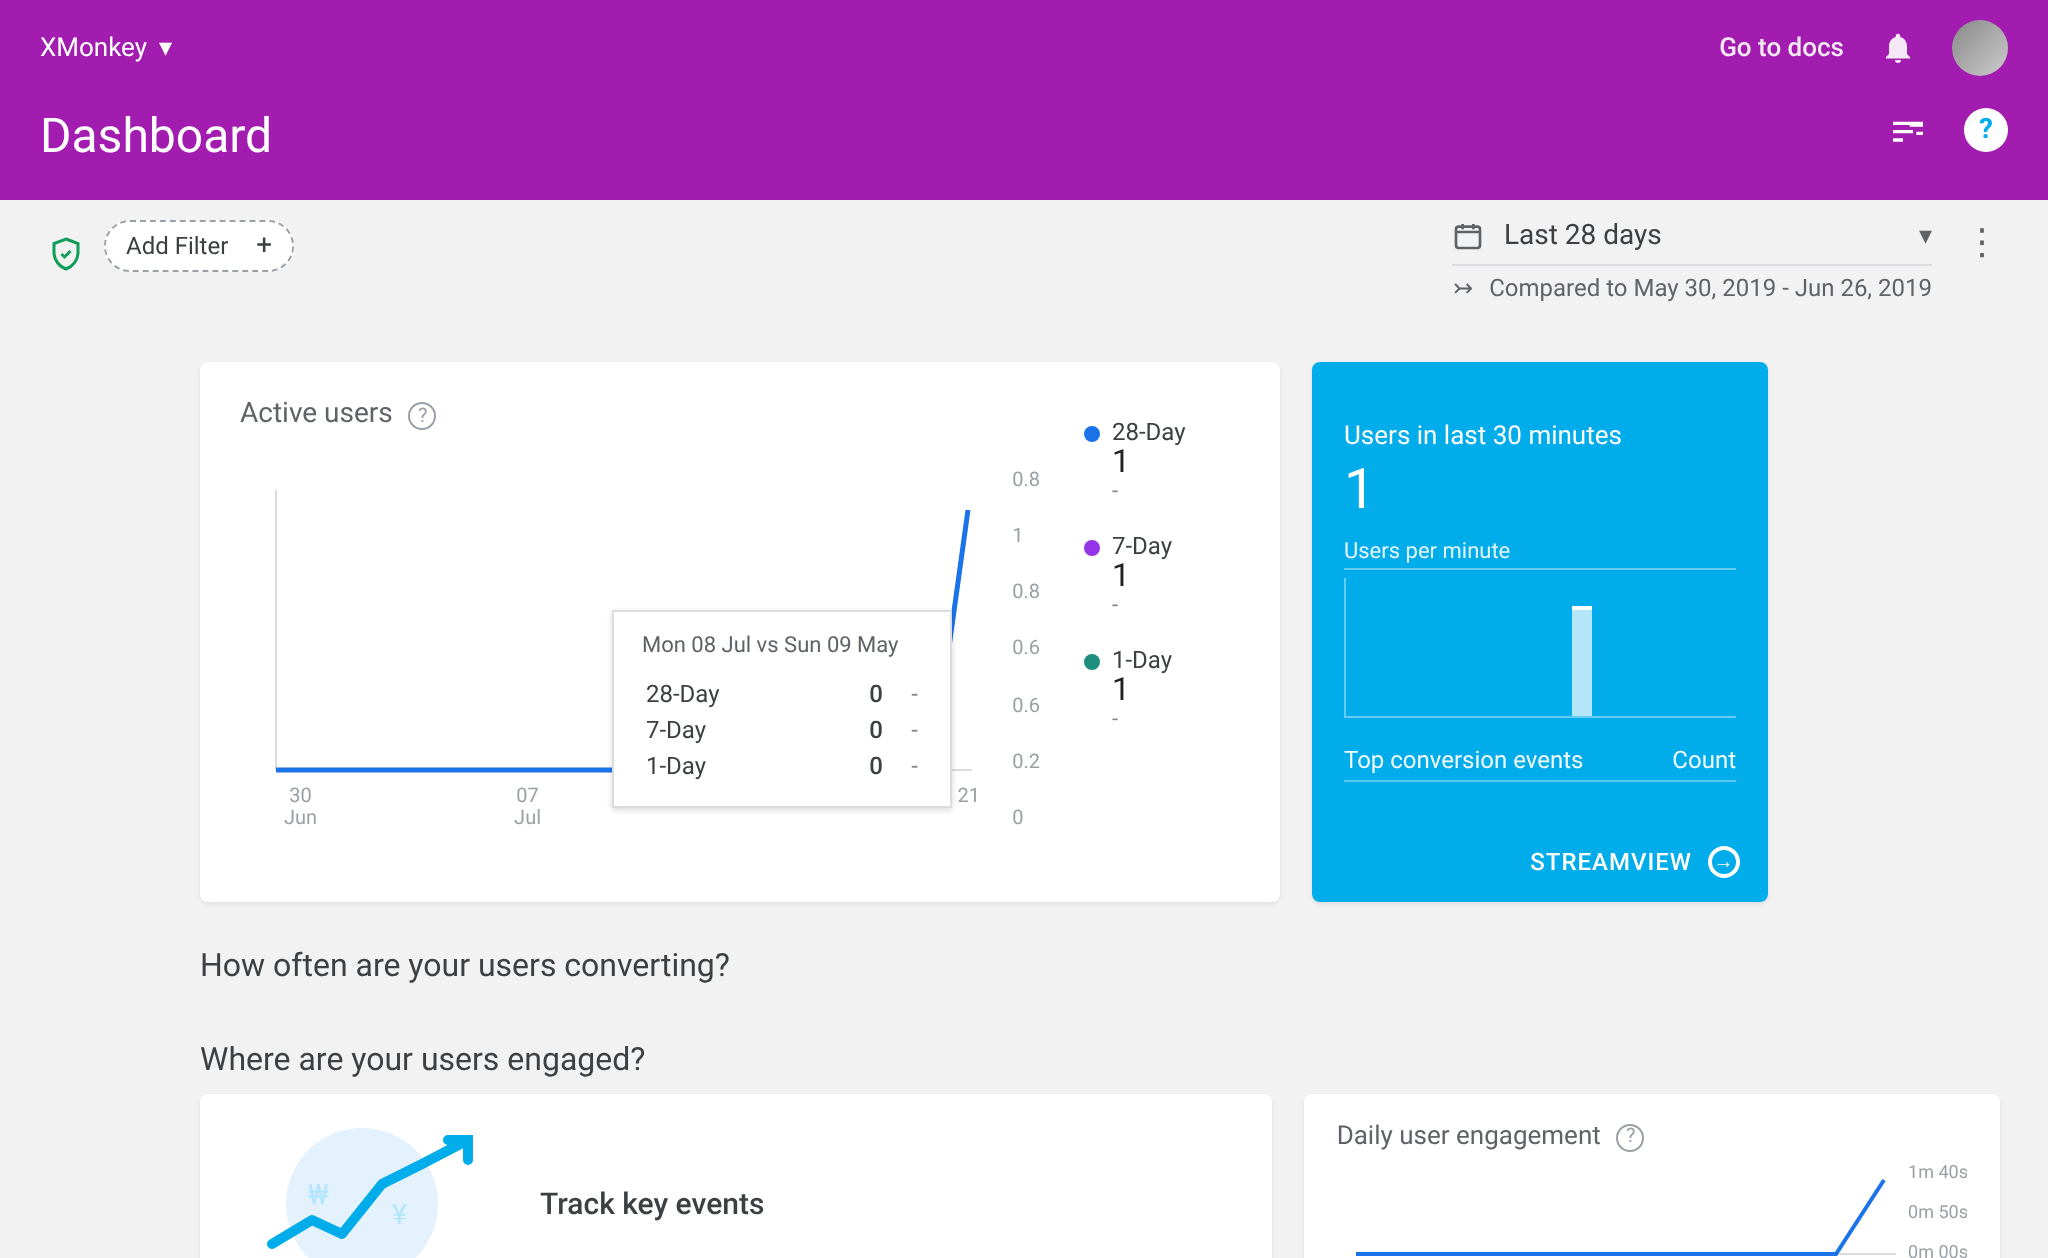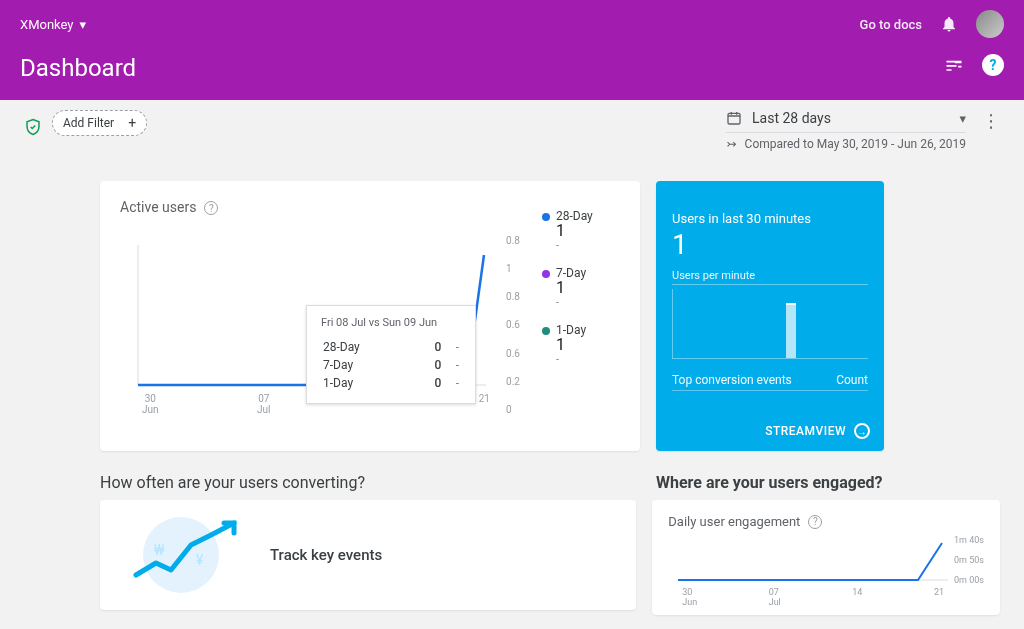--- a/index.html
+++ b/index.html
@@ -54,23 +54,23 @@
 .x-axis { position:absolute; bottom:0; left:10px; right:0; display:flex; justify-content:space-between; font-size:10px; color:#9aa0a6; padding:0 6px;}
 .y-axis { position:absolute; right:-24px; top:0; height:100%; display:flex; flex-direction:column; justify-content:space-between; font-size:10px; color:#9aa0a6; text-align:left;}
 
 .tooltip-box { position:absolute; top:70px; left:180px; background:#fff; border:1px solid #dadce0; box-shadow:0 1px 3px rgba(0,0,0,.15); padding:10px 14px; font-size:12px; width:170px;}
 .tooltip-box .tt-title{ color:#5f6368; margin-bottom:8px; font-size:11px;}
 .tooltip-box table{ width:100%; font-size:12px; color:#3c4043;}
 .tooltip-box td{ padding:1px 0;}
 .tooltip-box td.v{ font-weight:500; text-align:center;}
 .tooltip-box td.d{ text-align:right; color:#80868b;}
 
-.section-titles { display:flex; gap:16px; padding: 22px 24px 8px 100px;}
+.section-titles { display:flex; gap:28px; padding: 22px 24px 8px 100px; flex-direction: column;}
 .st-left{ width:540px; font-size:16px; color:#3c4043;}
-.st-right{ width:252px; margin-left:0; font-size:16px; color:#3c4043; flex:1; padding-left:0;font-weight:bold;}
+.st-right{ width:252px; margin-left:0; font-size:16px; color:#3c4043; flex:1; padding-left:0;}
 
 .bottom-row { display:flex; gap:16px; padding:0 24px 0 100px;}
 .card-convert { width:540px; height:110px; background:#fff; border-radius:4px; box-shadow:0 1px 2px rgba(0,0,0,.08); display:flex; align-items:center; padding:16px; gap:24px;}
 .track-illus { width:130px; height:80px; position:relative;}
 .track-text{ font-size:15px; color:#3c4043; font-weight:500;}
 .card-engage { width:350px; background:#fff; border-radius:4px; box-shadow:0 1px 2px rgba(0,0,0,.08); padding:14px 16px 8px;}
 .due-title{ font-size:13px; color:#5f6368; display:flex; align-items:center; gap:8px;}
 .due-val{ font-size:20px; color:#202124; margin-top:4px;}
 .due-chart{ height:50px; margin-top:6px; position:relative;text-align:right;}
 .due-yaxis{ position:absolute; right:0; top:0; height:100%; display:flex; flex-direction:column; justify-content:space-between; font-size:9px; color:#9aa0a6;}
@@ -177,21 +177,21 @@
         <div style="text-align:center">
             <div>14</div>
             <div></div>
           </div>
         <div style="text-align:center">
             <div>21</div>
             <div></div>
           </div>
       </div>
       <div class="tooltip-box">
-        <div class="tt-title">Fri 08 Jul vs Sun 09 Jun</div>
+        <div class="tt-title">Mon 08 Jul vs Sun 09 May</div>
         <table>
           <tbody>
               <tr>
                 <td>28-Day</td>
                 <td class="v">0</td>
                 <td class="d">-</td>
               </tr>
           <tr>
                 <td>7-Day</td>
                 <td class="v">0</td>

